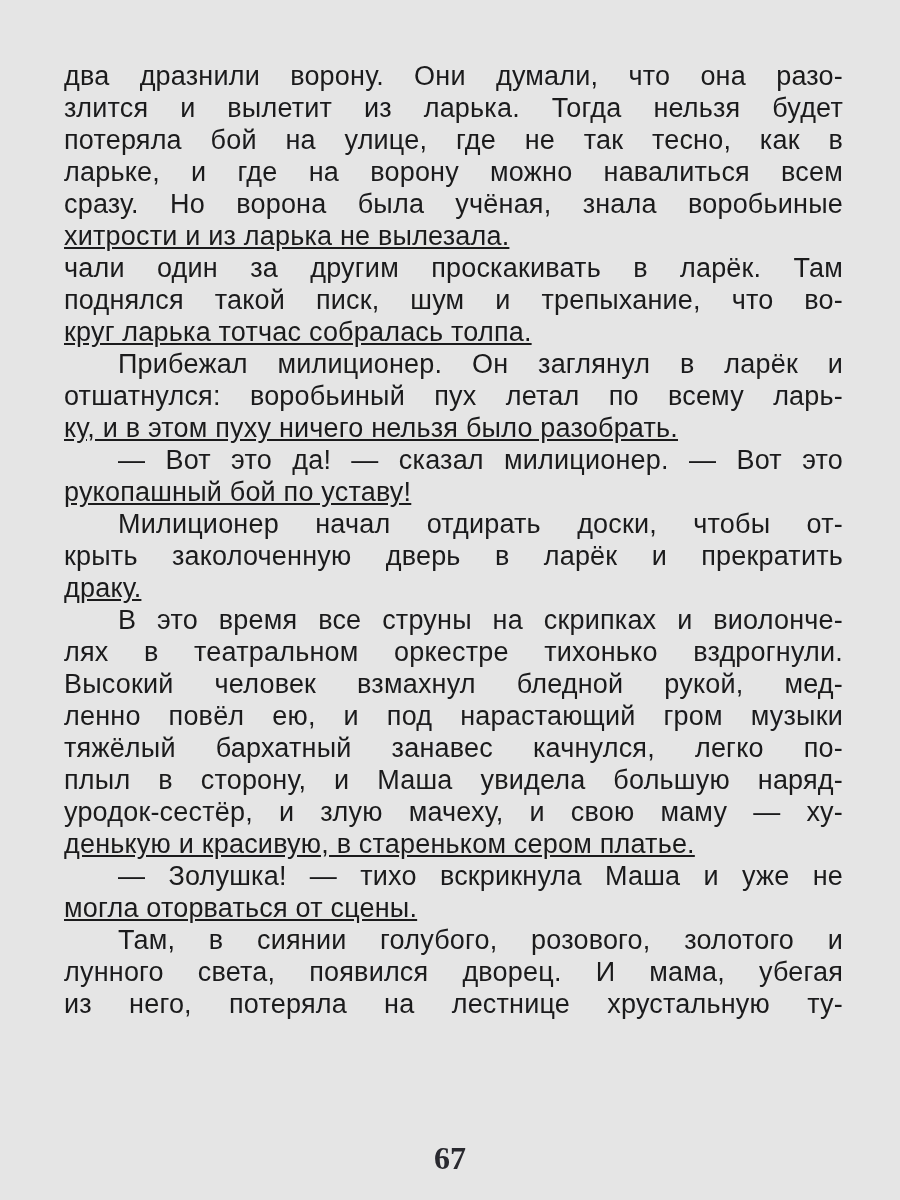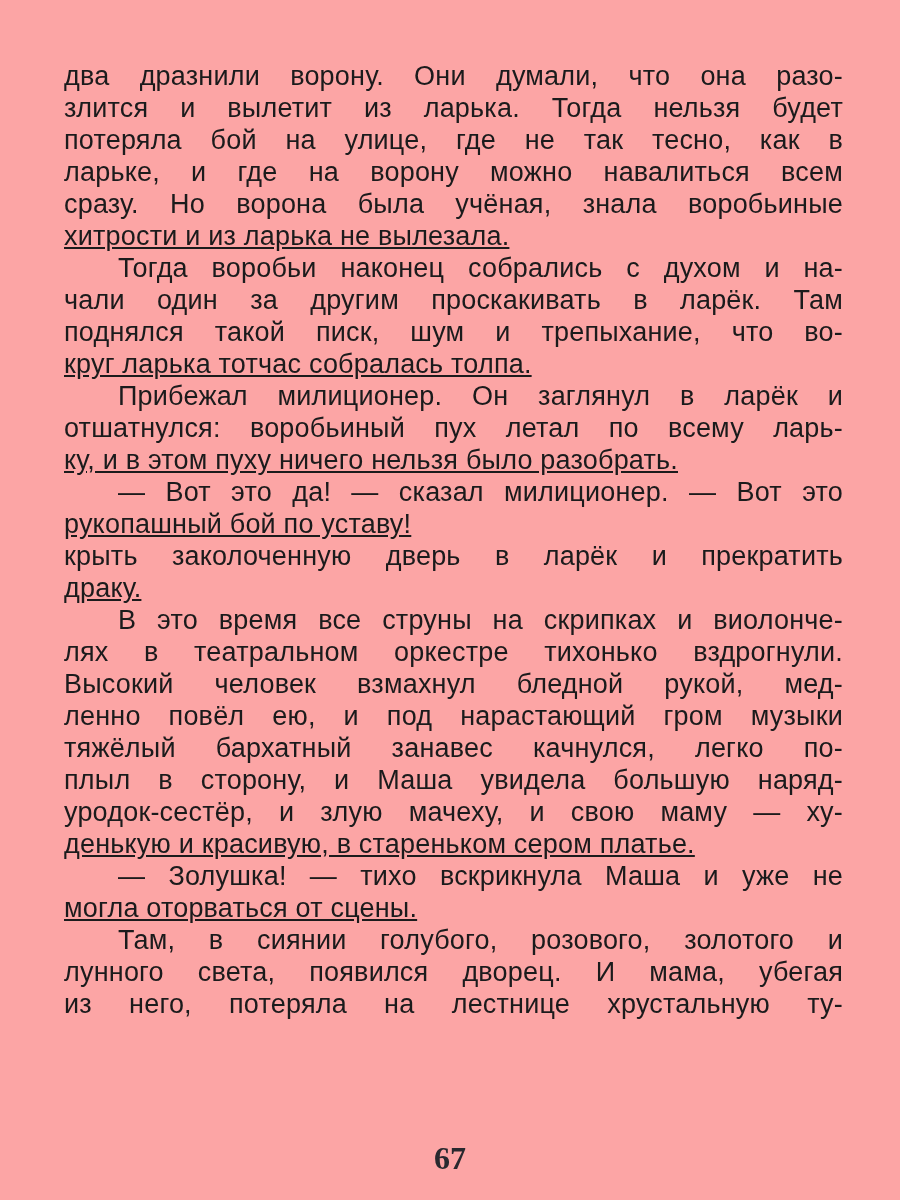--- a/index.html
+++ b/index.html
@@ -50,46 +50,46 @@
     text-align: center;
     font-family: "Liberation Serif", "DejaVu Serif", serif;
     font-weight: bold;
     font-size: 32px;
     color: #29292f;
   }
 </style>
 </head>
 <body>
 
-<div class="page" style="background: #fca5a5;">
+<div class="page" style="background: #e5e5e5;">
   <div class="text-block" style="color: rgb(27, 27, 28);">
       <div class="para">
         <div class="line">два дразнили ворону. Они думали, что она разо-</div>
         <div class="line">злится и вылетит из ларька. Тогда нельзя будет</div>
         <div class="line">потеряла бой на улице, где не так тесно, как в</div>
         <div class="line">ларьке, и где на ворону можно навалиться всем</div>
         <div class="line">сразу. Но ворона была учёная, знала воробьиные</div>
         <div class="line last">хитрости и из ларька не вылезала.</div>
       </div>
       <div class="para">
-        <div class="line indent">Тогда воробьи наконец собрались с духом и на-</div>
         <div class="line">чали один за другим проскакивать в ларёк. Там</div>
         <div class="line">поднялся такой писк, шум и трепыхание, что во-</div>
         <div class="line last">круг ларька тотчас собралась толпа.</div>
       </div>
       <div class="para">
         <div class="line indent">Прибежал милиционер. Он заглянул в ларёк и</div>
         <div class="line">отшатнулся: воробьиный пух летал по всему ларь-</div>
         <div class="line last">ку, и в этом пуху ничего нельзя было разобрать.</div>
       </div>
       <div class="para">
         <div class="line indent">— Вот это да! — сказал милиционер. — Вот это</div>
         <div class="line last">рукопашный бой по уставу!</div>
       </div>
       <div class="para">
+        <div class="line indent">Милиционер начал отдирать доски, чтобы от-</div>
         <div class="line">крыть заколоченную дверь в ларёк и прекратить</div>
         <div class="line last">драку.</div>
       </div>
       <div class="para">
         <div class="line indent">В это время все струны на скрипках и виолонче-</div>
         <div class="line">лях в театральном оркестре тихонько вздрогнули.</div>
         <div class="line">Высокий человек взмахнул бледной рукой, мед-</div>
         <div class="line">ленно повёл ею, и под нарастающий гром музыки</div>
         <div class="line">тяжёлый бархатный занавес качнулся, легко по-</div>
         <div class="line">плыл в сторону, и Маша увидела большую наряд-</div>

